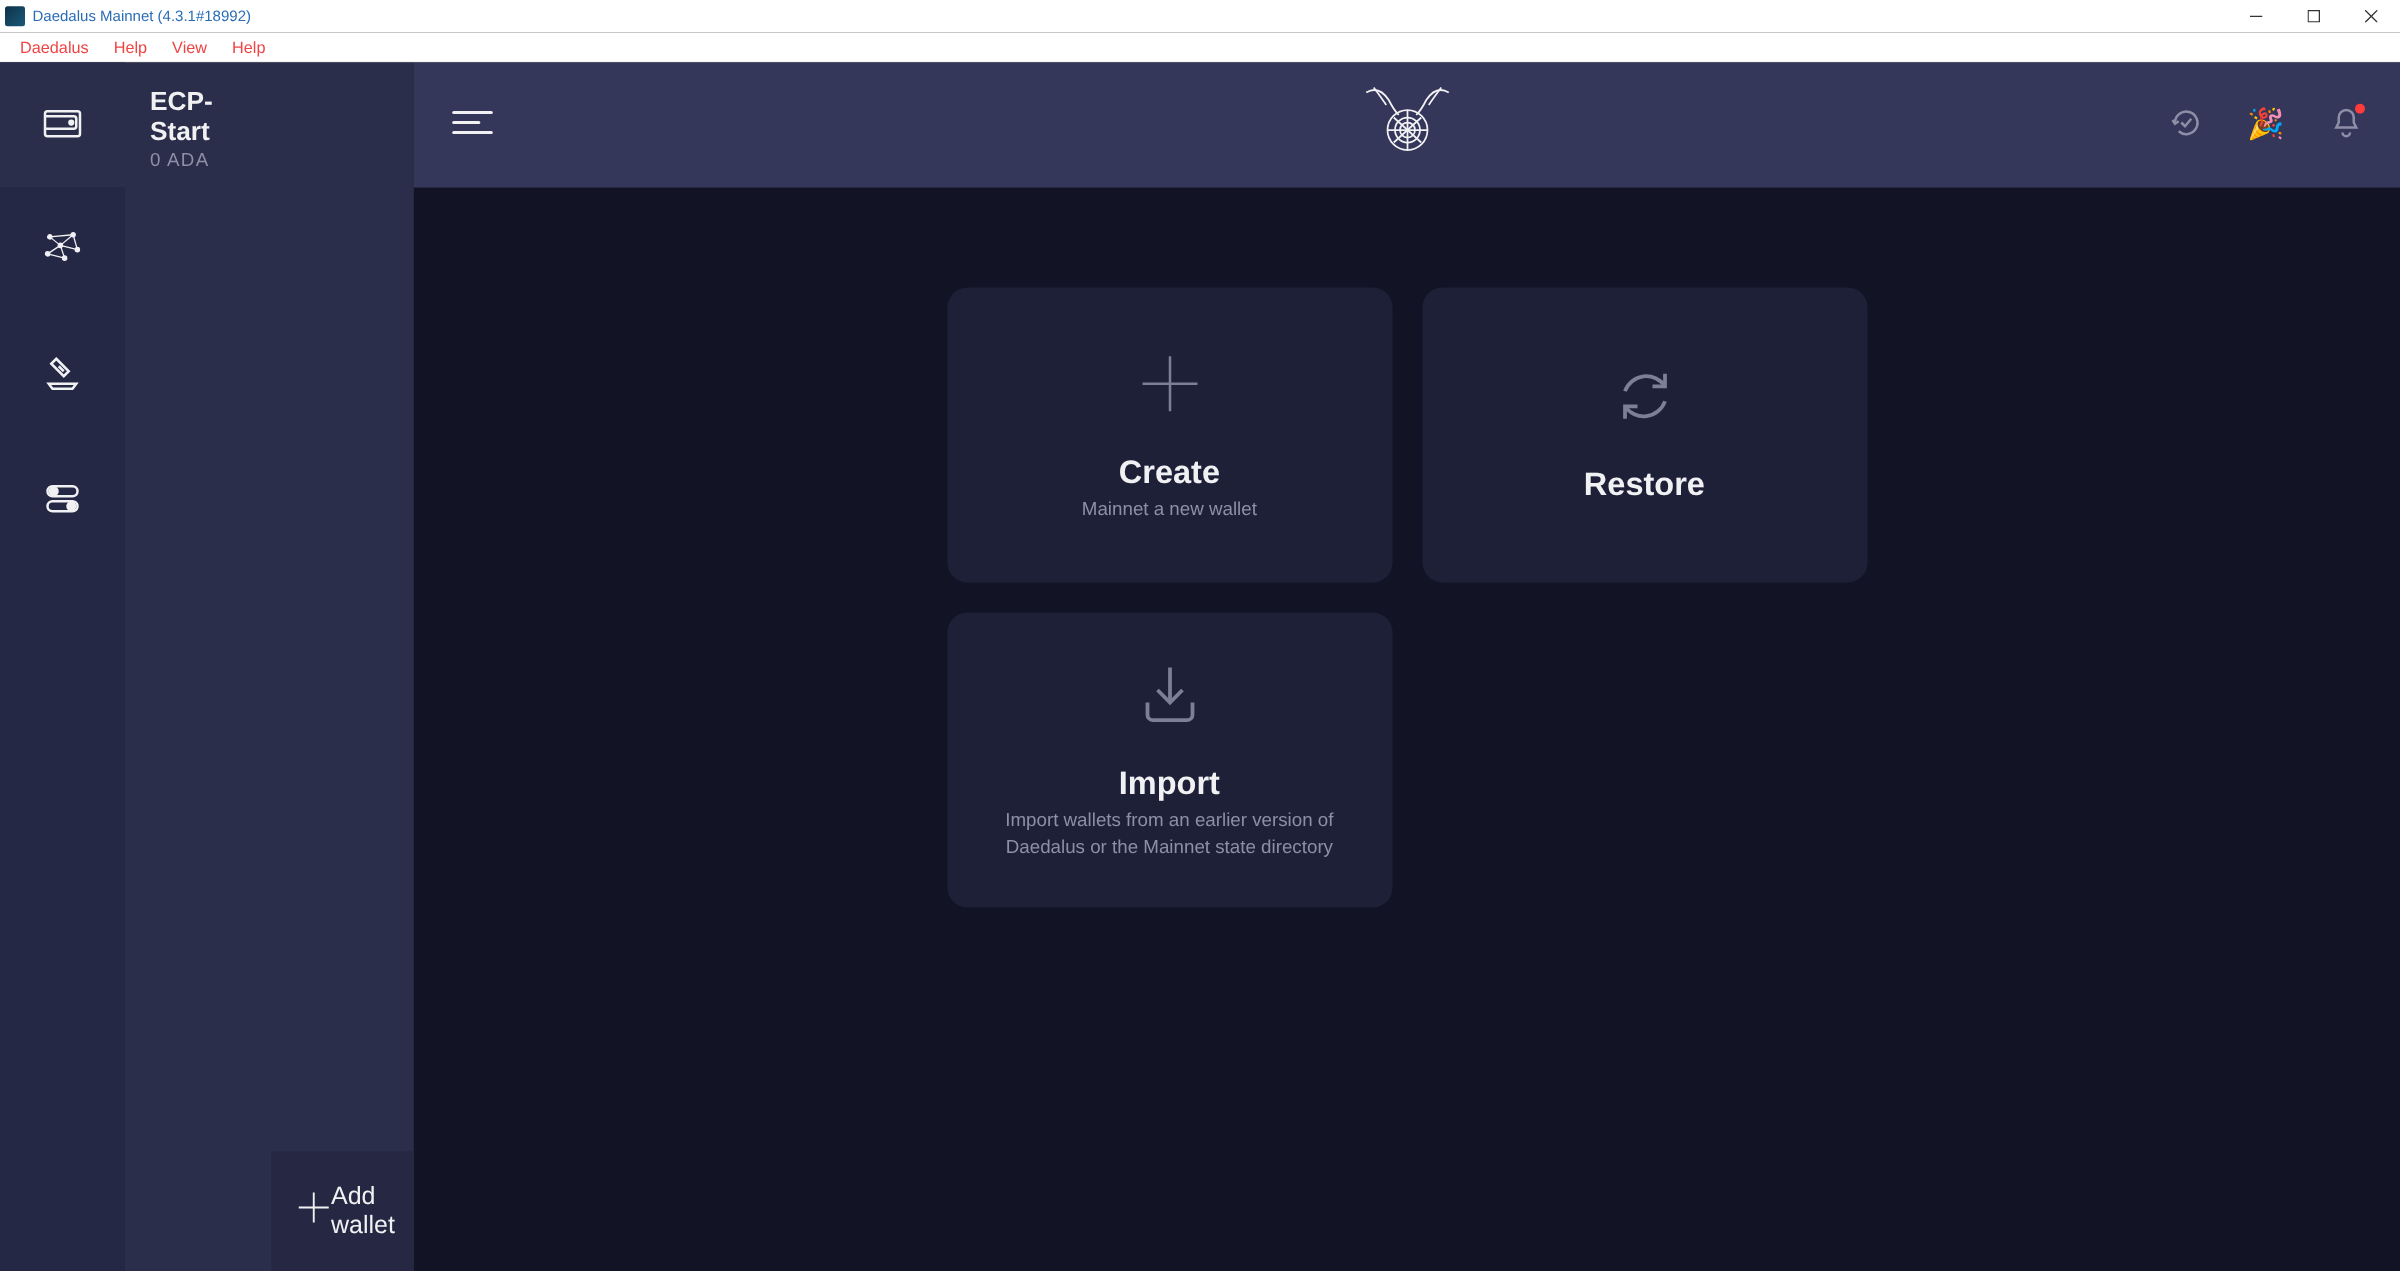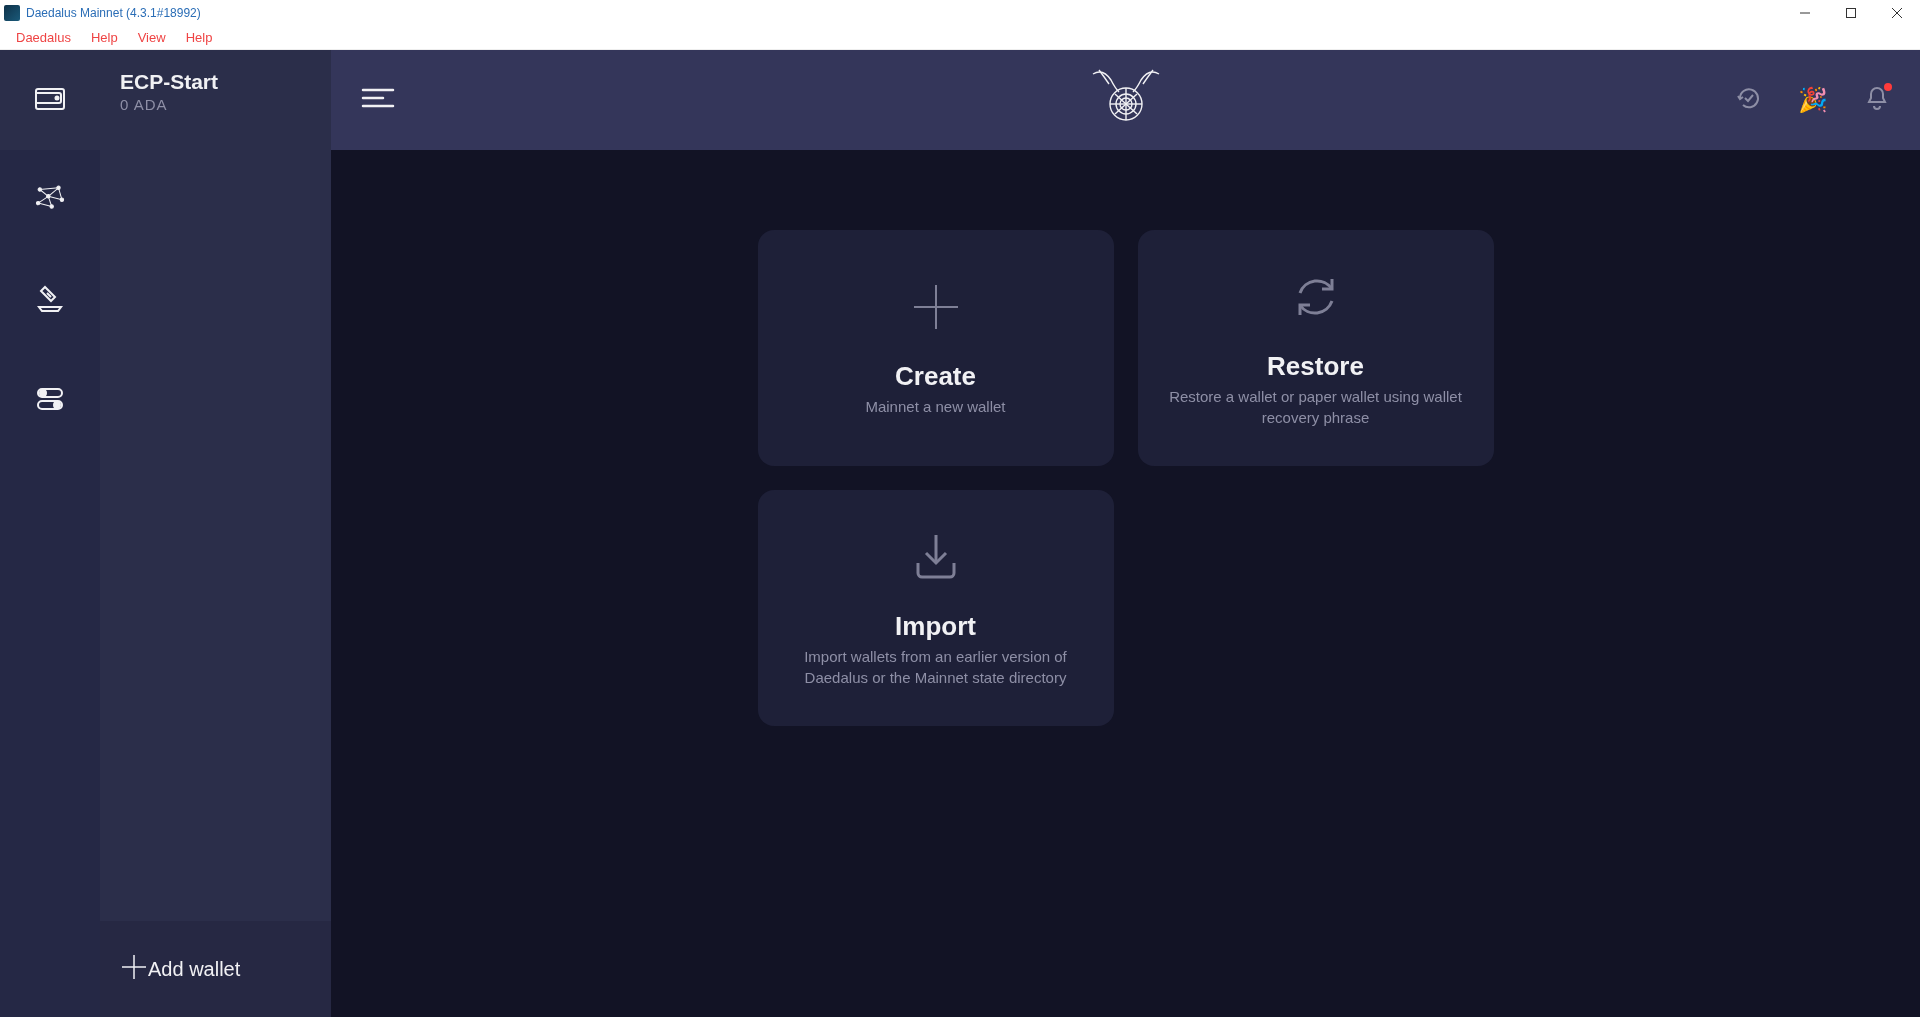--- a/index.html
+++ b/index.html
@@ -77,21 +77,21 @@
     color: var(--text-light);
   }
   .side-icon.first { background: var(--bg-sidebar-wide); }
   .side-icon svg { width:34px; height:34px; }
   .side-icon.active { background: var(--bg-sidebar-narrow); }
 
   
   .sidebar-wide {
     width:231px;
     background: var(--bg-sidebar-wide);
-    display:flex; flex-direction:column;
+    display:flex; flex-direction:row;
     position:relative;
   }
   .wallet-item {
     padding:20px 20px 18px 20px;
     color:var(--text-light);
   }
   .wallet-item .name { font-size:21px; font-weight:600; }
   .wallet-item .balance { font-size:15px; color:var(--text-dim); letter-spacing:1px; margin-top:2px; }
 
   .add-wallet {
@@ -329,21 +329,20 @@
         <div class="card">
           <div class="card-icon">
             <svg viewBox="0 0 56 56" fill="none" stroke="currentColor" stroke-width="3">
               <path d="M44 20 A18 18 0 0 0 12 24"></path>
               <polyline points="44,10 44,20 34,20"></polyline>
               <path d="M12 36 A18 18 0 0 0 44 32"></path>
               <polyline points="12,46 12,36 22,36"></polyline>
             </svg>
           </div>
           <div class="card-title">Restore</div>
-          <div class="card-desc">Restore a wallet or paper wallet using wallet recovery phrase</div>
         </div>
 
         <div class="card">
           <div class="card-icon">
             <svg viewBox="0 0 56 56" fill="none" stroke="currentColor" stroke-width="3">
               <line x1="28" y1="6" x2="28" y2="34"></line>
               <polyline points="18,24 28,34 38,24"></polyline>
               <path d="M10 34 v10 a4 4 0 0 0 4 4 h28 a4 4 0 0 0 4-4 V34"></path>
             </svg>
           </div>

